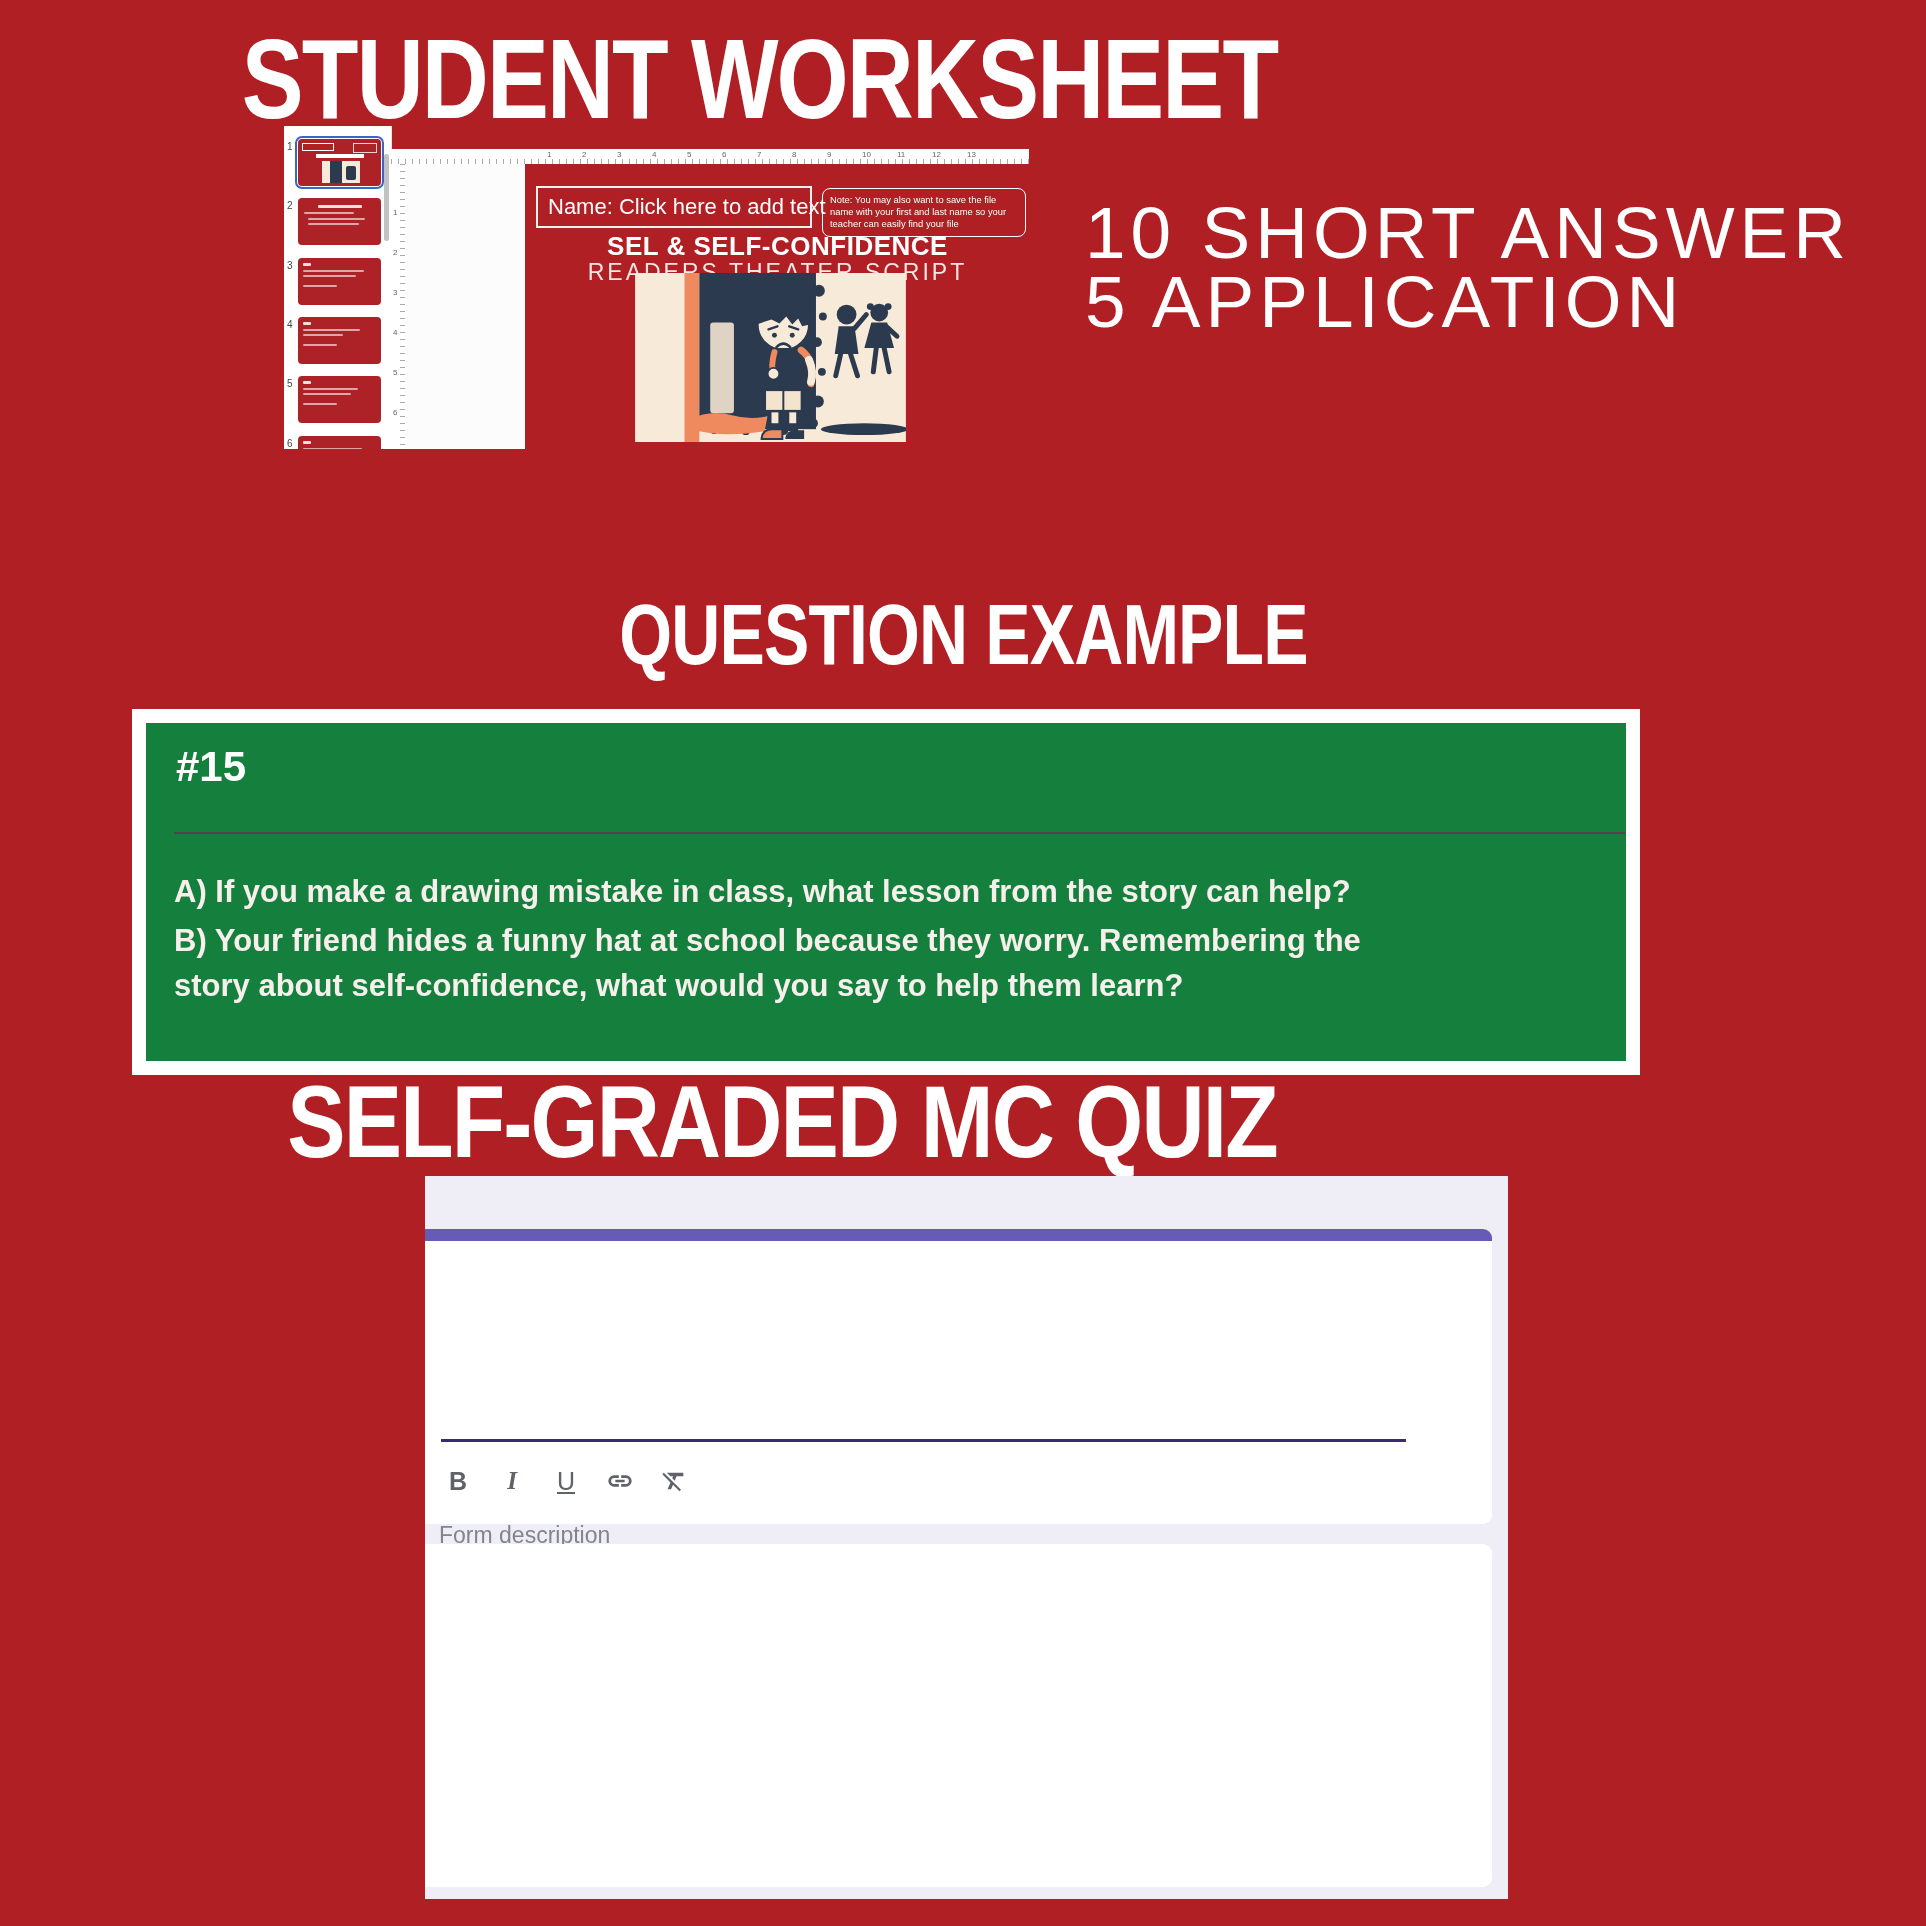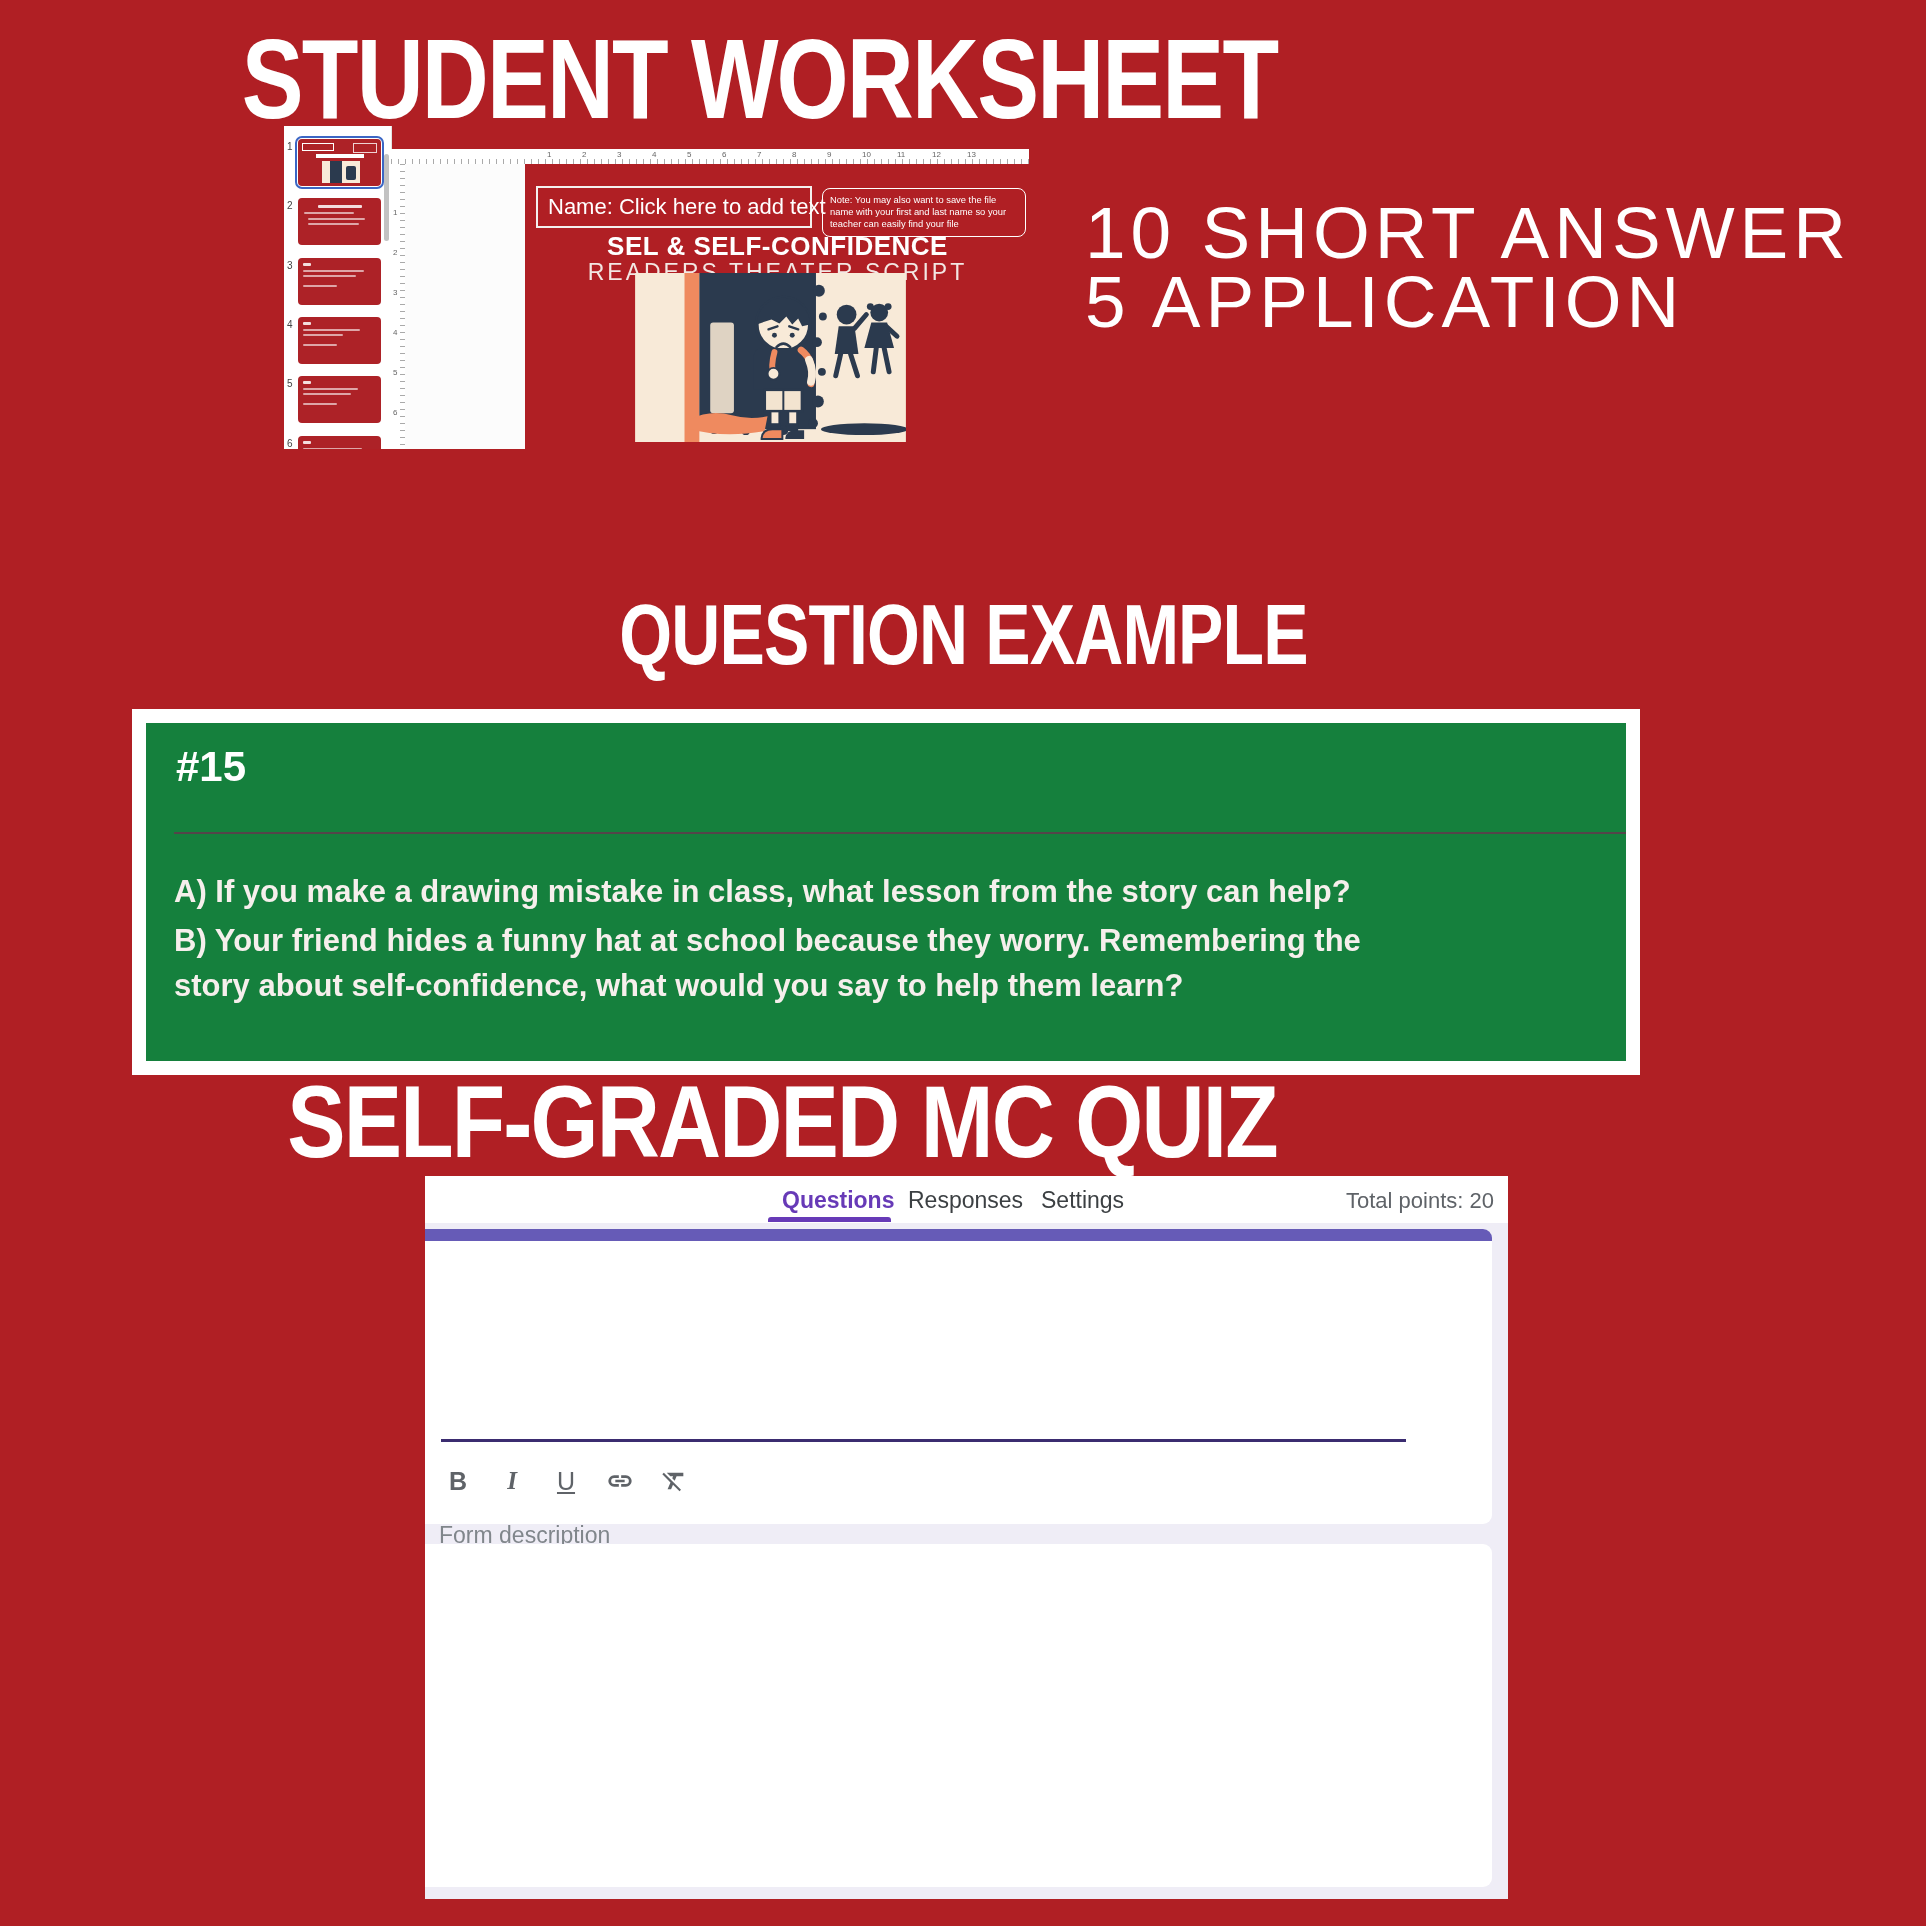--- a/index.html
+++ b/index.html
@@ -239,27 +239,20 @@
   <div class="q-box">
     <div class="q-num">#15</div>
     <div class="q-divider"></div>
     <div class="q-text-a">A) If you make a drawing mistake in class, what lesson from the story can help?</div>
     <div class="q-text-b">B) Your friend hides a funny hat at school because they worry. Remembering the story about self-confidence, what would you say to help them learn?</div>
   </div>
 
   <div class="big-head head-quiz">SELF-GRADED MC QUIZ</div>
 
   <div class="forms-shot">
-    <div class="forms-topbar">
-      <span class="tab tab-questions">Questions</span>
-      <span class="tab tab-responses">Responses</span>
-      <span class="tab tab-settings">Settings</span>
-      <span class="total-points">Total points: 20</span>
-      <div class="tab-underline"></div>
-    </div>
 
     <div class="title-card">
       <div class="purple-bar"></div>
       <div class="title-underline"></div>
       <div class="fmt-toolbar">
         <span class="fmt-btn fmt-b">B</span>
         <span class="fmt-btn fmt-i">I</span>
         <span class="fmt-btn fmt-u">U</span>
         <span class="fmt-btn">
           <svg width="28" height="28" viewBox="0 0 24 24">

